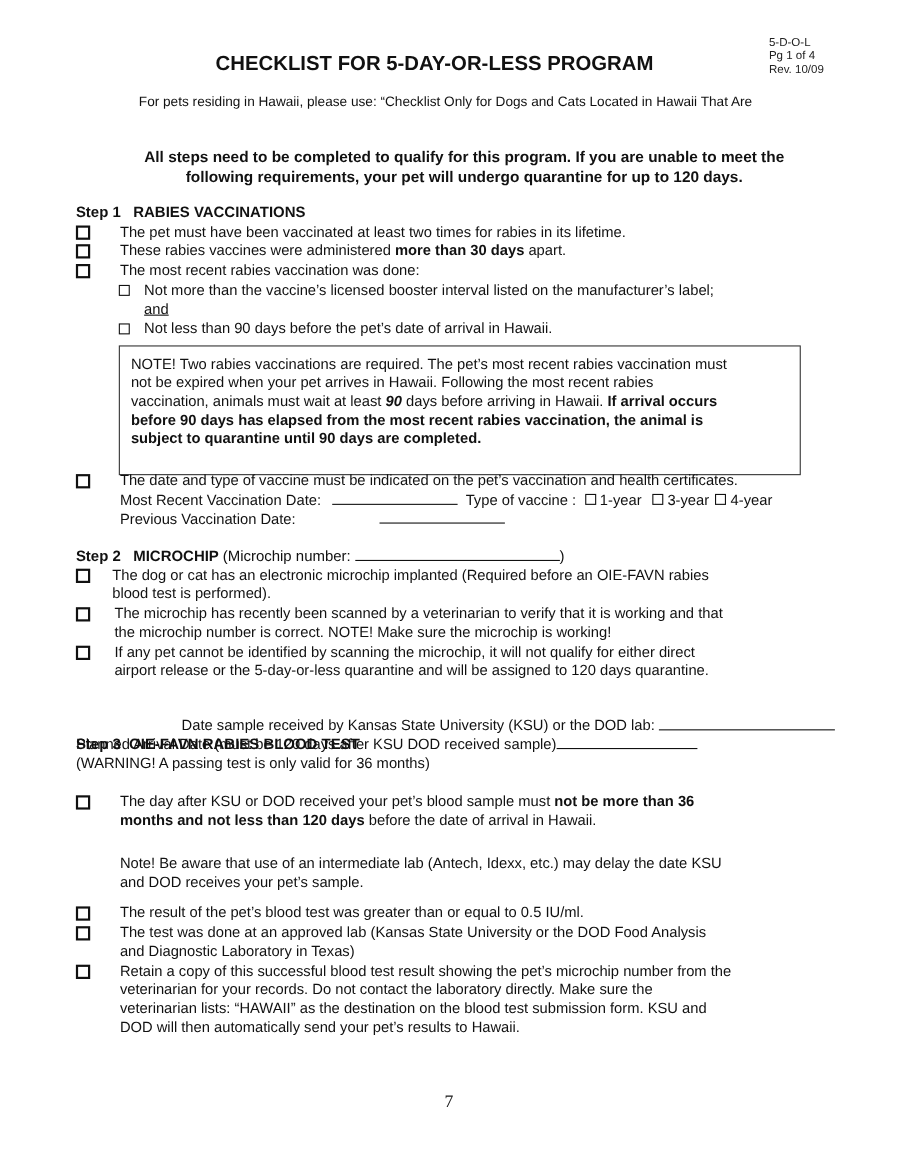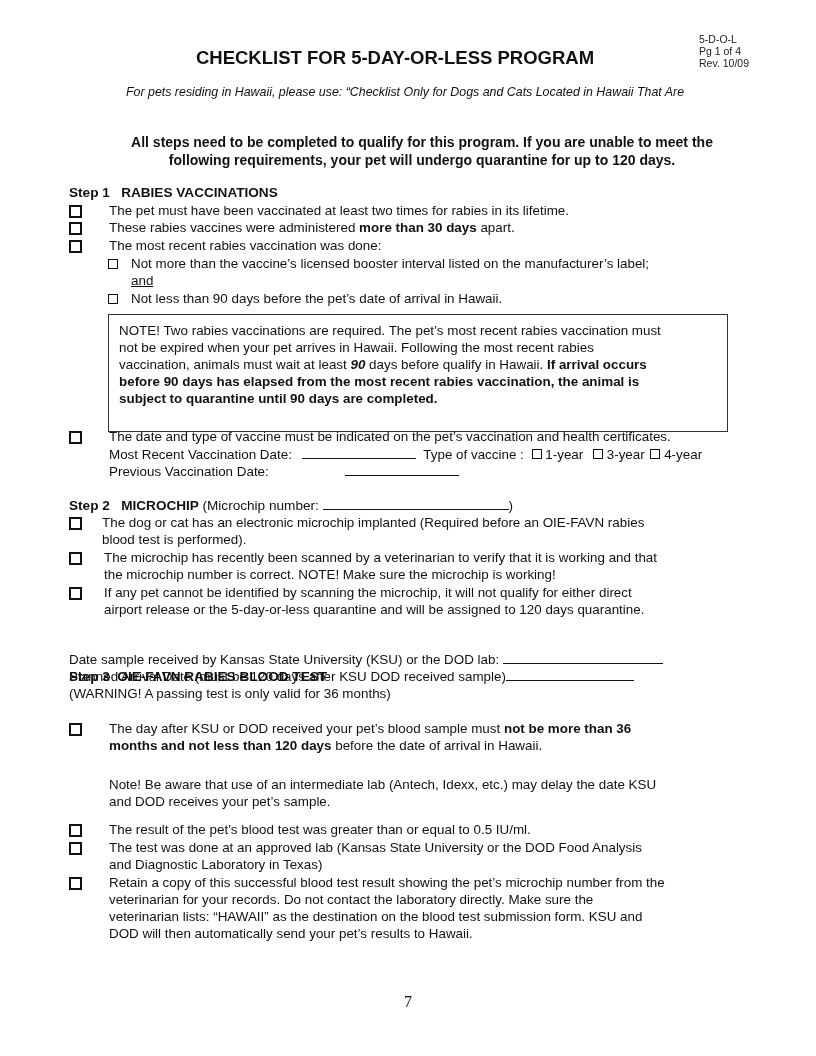--- a/index.html
+++ b/index.html
@@ -11,21 +11,21 @@
     .abs { position: absolute; }
     .code {
       left: 699px; top: 33px; font-size: 10.5px; line-height: 12px; color: #222;
     }
     .title {
       left: 0; width: 790px; top: 47px; text-align: center;
       font-weight: bold; font-size: 18.5px; line-height: 22px;
     }
     .intro {
       left: 60px; width: 690px; top: 84px; text-align: center;
-      font-size: 12.4px; line-height: 16px; font-style: italic;
+      font-size: 12.4px; line-height: 16px;
     }
     .warning {
       left: 72px; width: 700px; top: 133px; text-align: center;
       font-weight: bold; font-size: 14px; line-height: 18px;
     }
     .step-head { left: 69px; font-weight: bold; font-size: 13.6px; }
     .step-head .normal { font-weight: normal; }
     .cb {
       display: inline-block; width: 9px; height: 9px; border: 2px solid #111;
       box-sizing: content-box;
@@ -96,21 +96,21 @@
   </span>
 </div>
 <div class="abs sub" style="top:290px;">
   <span class="cb-sm"></span>
   <span class="txt">Not less than 90 days before the pet’s date of arrival in Hawaii.</span>
 </div>
 
 <div class="abs note-box">
   <div>NOTE! Two rabies vaccinations are required. The pet’s most recent rabies vaccination must</div>
   <div>not be expired when your pet arrives in Hawaii. Following the most recent rabies</div>
-  <div><span>vaccination, animals must wait at least </span><b><i>90</i></b><span> days before qualify in Hawaii. </span><b>If arrival occurs</b></div>
+  <div><span>vaccination, animals must wait at least </span><b><i>90</i></b><span> days before arriving in Hawaii. </span><b>If arrival occurs</b></div>
   <div style="font-weight:bold;">before 90 days has elapsed from the most recent rabies vaccination, the animal is</div>
   <div style="font-weight:bold;">subject to quarantine until 90 days are completed.</div>
 </div>
 
 <div class="abs item" style="top:428px;">
   <span class="cb"></span>
   <span class="txt">The date and type of vaccine must be indicated on the pet’s vaccination and health certificates.</span>
 </div>
 <div class="abs" style="left:109px; top:446px; width:660px;">
   <span>Most Recent Vaccination Date:</span>
@@ -152,21 +152,21 @@
   <span class="cb"></span>
   <span class="txt" style="left:35px;">
     <span>If any pet cannot be identified by scanning the microchip, it will not qualify for either direct</span><br>
     <span>airport release or the 5-day-or-less quarantine and will be assigned to 120 days quarantine.</span>
   </span>
 </div>
 
 <div class="abs step-head" style="top:668px;">
   <span>Step 3</span>&nbsp;&nbsp;<span>OIE-FAVN RABIES BLOOD TEST</span>
 </div>
-<div class="abs plain" style="top:651px;">
+<div class="abs plain" style="top:651px;text-align:right;">
   <span>Date sample received by Kansas State University (KSU) or the DOD lab:</span>
   <span class="blank" style="width:160px;"></span>
 </div>
 <div class="abs plain" style="top:668px;">
   <span>Planned Arrival Date (must be 120 days after KSU DOD received sample)</span><span class="blank" style="width:128px;"></span>
 </div>
 <div class="abs plain" style="top:685px;">(WARNING! A passing test is only valid for 36 months)</div>
 
 <div class="abs item" style="top:720px;">
   <span class="cb"></span>

